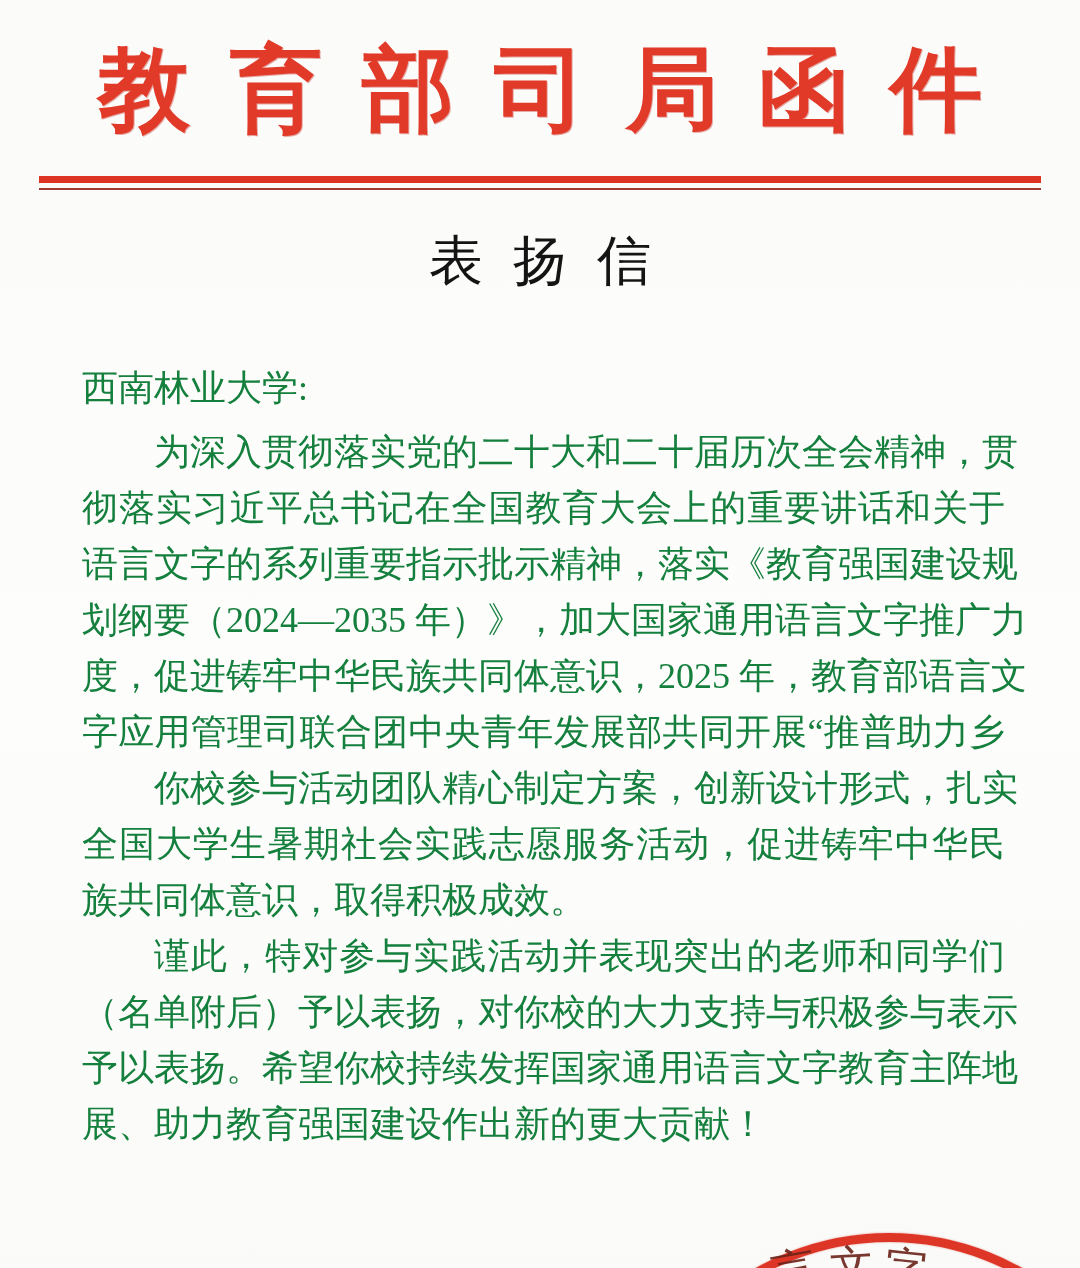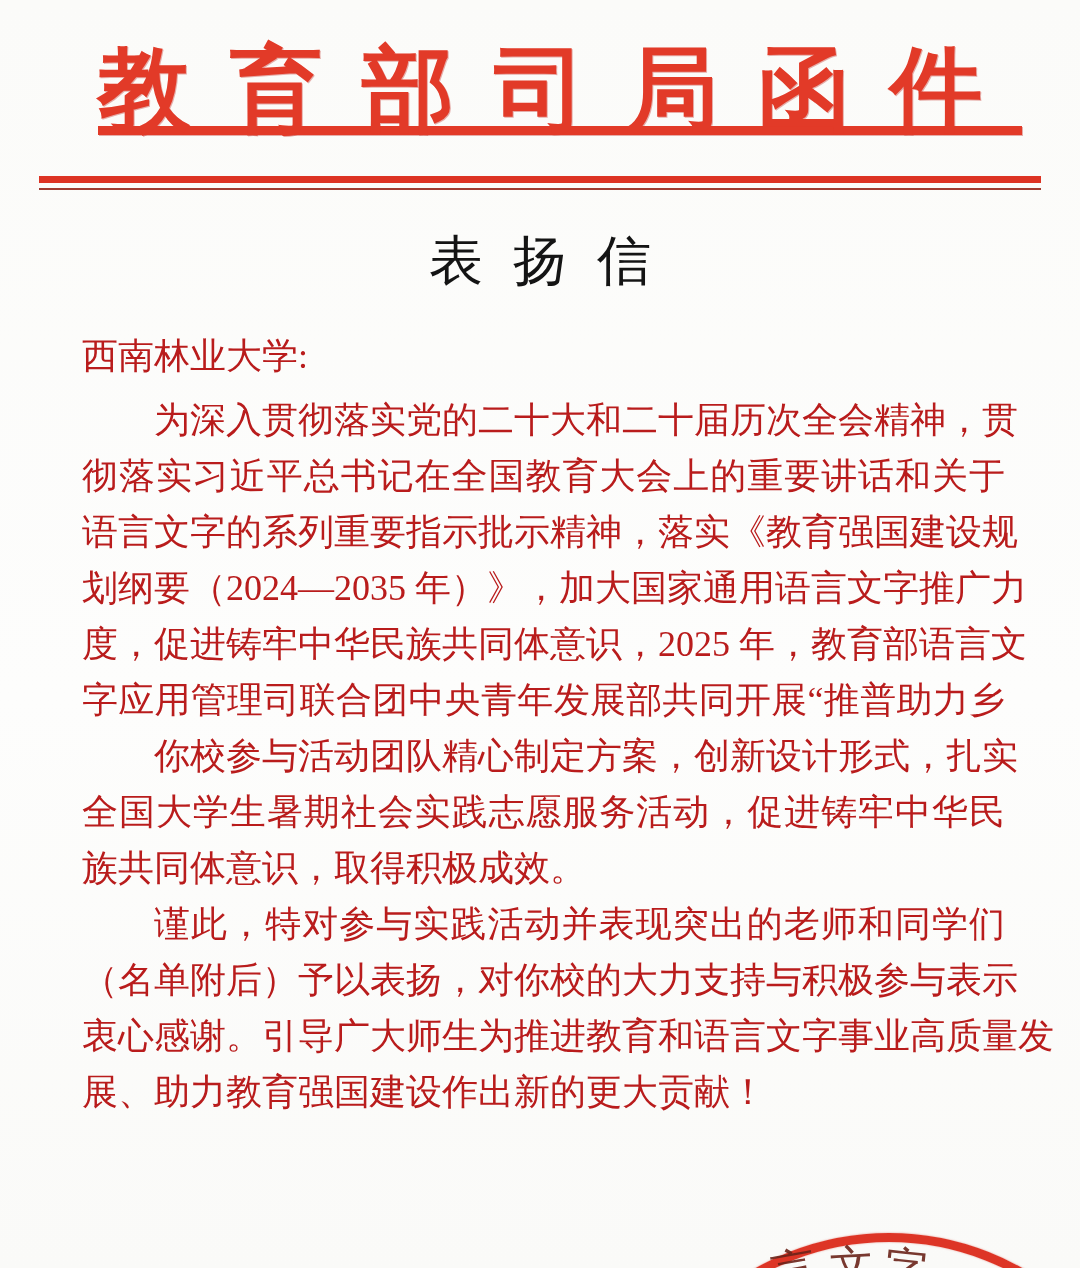--- a/index.html
+++ b/index.html
@@ -22,21 +22,20 @@
     margin-top: 44px;
     text-align: center;
     color: #e23a28;
     font-size: 92px;
     font-weight: bold;
     line-height: 1;
     letter-spacing: 40px;
     text-indent: 40px; 
     text-shadow: 1px 1px 0 rgba(190, 30, 20, 0.35);
     white-space: nowrap;
-    text-decoration: underline;
   }
   .rule-thick {
     margin: 40px auto 0 auto;
     width: 1002px;
     height: 7px;
     background: #dd3323;
   }
   .rule-thin {
     margin: 5px auto 0 auto;
     width: 1002px;
@@ -50,23 +49,23 @@
     color: #141414;
     font-size: 54px;
     font-weight: normal;
     line-height: 1;
     letter-spacing: 30px;
     text-indent: 30px;
     white-space: nowrap;
   }
   
   .body-text {
-    margin-top: 40px;
+    margin-top: 72px;
     padding: 0 75px 0 82px;
-    color: #b91c1c;
+    color: #15803d;
     font-size: 36px;
     line-height: 56px;
   }
   .line {
     text-align: justify;
     text-align-last: justify;
     white-space: nowrap;
     height: 56px;
   }
   .line.short {
@@ -120,21 +119,21 @@
     <div class="line">彻落实习近平总书记在全国教育大会上的重要讲话和关于</div>
     <div class="line">语言文字的系列重要指示批示精神，落实《教育强国建设规</div>
     <div class="line">划纲要（2024—2035 年）》，加大国家通用语言文字推广力</div>
     <div class="line">度，促进铸牢中华民族共同体意识，2025 年，教育部语言文</div>
     <div class="line">字应用管理司联合团中央青年发展部共同开展“推普助力乡</div>
     <div class="line indent">你校参与活动团队精心制定方案，创新设计形式，扎实</div>
     <div class="line">全国大学生暑期社会实践志愿服务活动，促进铸牢中华民</div>
     <div class="line short">族共同体意识，取得积极成效。</div>
     <div class="line indent">谨此，特对参与实践活动并表现突出的老师和同学们</div>
     <div class="line">（名单附后）予以表扬，对你校的大力支持与积极参与表示</div>
-    <div class="line">衷心感谢。引导广大师生为推进教育和语言文字事业高质量发</div>
+    <div class="line">予以表扬。希望你校持续发挥国家通用语言文字教育主阵地</div>
     <div class="line short">展、助力教育强国建设作出新的更大贡献！</div>
   </div>
 
   <div class="seal"></div>
   <span class="seal-char c0">言</span>
   <span class="seal-char c1">文</span>
   <span class="seal-char c2">字</span>
 
 </div>
 

